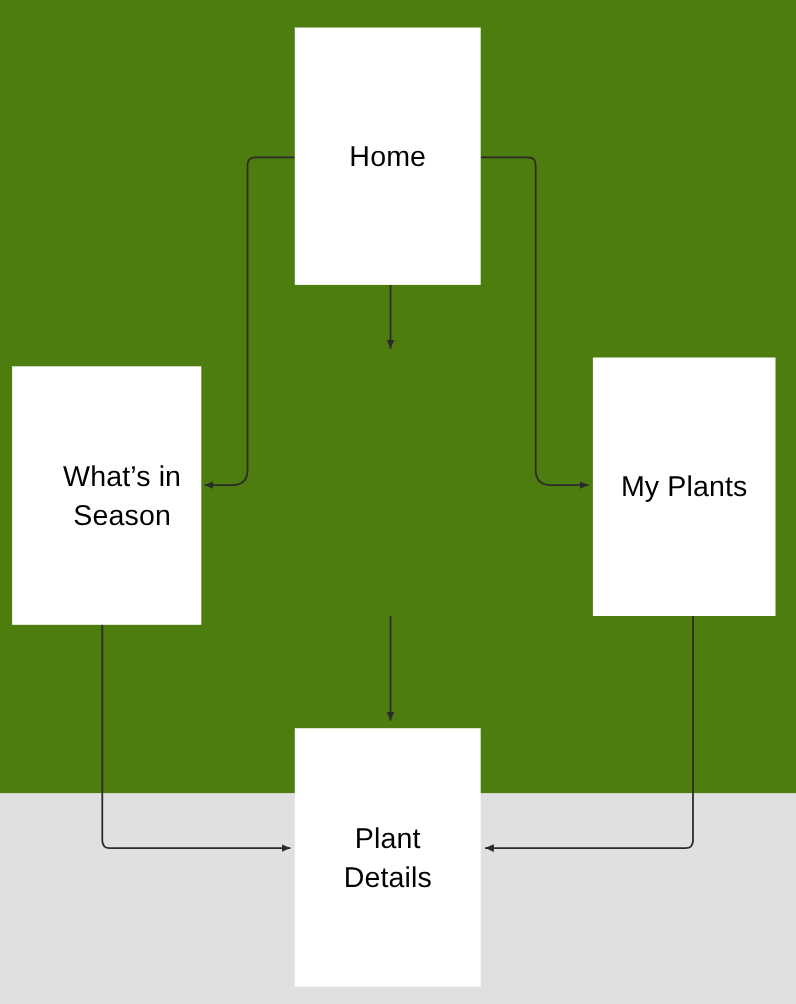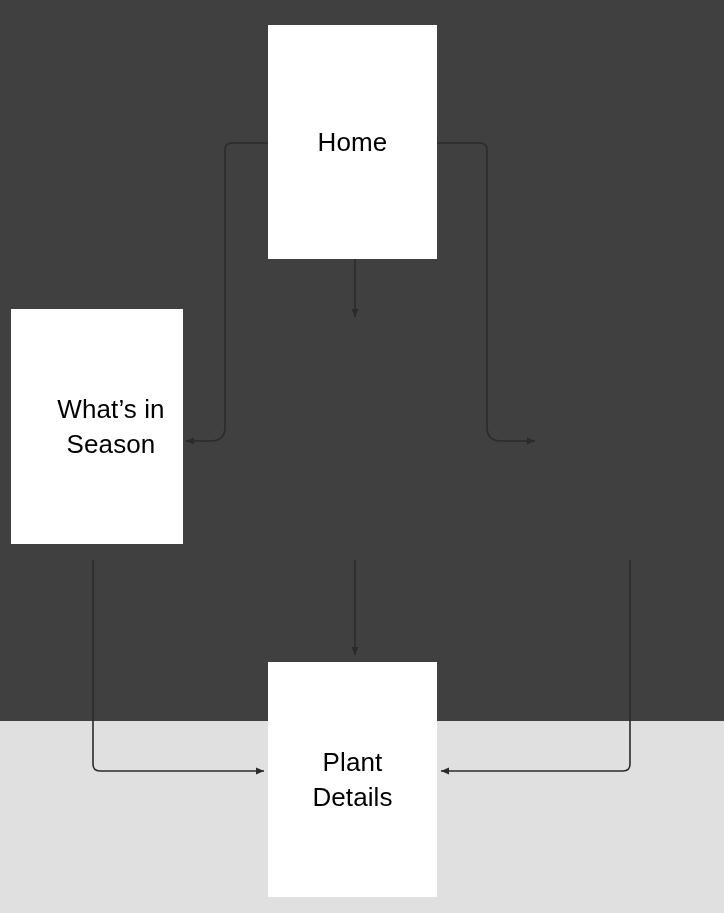--- a/index.html
+++ b/index.html
@@ -10,21 +10,21 @@
     width: 724px;
     height: 913px;
     background: #e0e0e0;
     font-family: "Liberation Sans", sans-serif;
     overflow: hidden;
   }
   #diagram {
     position: relative;
     width: 724px;
     height: 721px;
-    background: #404040;
+    background: #4d7c0f;
   }
   .node {
     position: absolute;
     background: #ffffff;
     display: flex;
     align-items: center;
     justify-content: center;
     text-align: center;
     color: #000000;
     font-size: 26px;
@@ -33,21 +33,21 @@
     font-weight: 400;
     box-sizing: border-box;
     z-index: 2;
   }
   .node span {
     display: block;
     padding: 0 6px;
   }
   
   #node-home        { left: 268px; top: 25px;  width: 169px; height: 234px; }
-  #node-season      { left: 11px;  top: 309px; width: 172px; height: 235px; padding-left: 28px; }
+  #node-season      { left: 11px;  top: 333px; width: 172px; height: 235px; padding-left: 28px; }
   #node-find        { left: 268px; top: 325px; width: 169px; height: 235px; }
   #node-myplants    { left: 539px; top: 325px; width: 166px; height: 235px; }
   #node-details     { left: 268px; top: 662px; width: 169px; height: 235px; }
 
   #edges {
     position: absolute;
     left: 0;
     top: 0;
     width: 724px;
     height: 913px;
@@ -87,18 +87,21 @@
 
   <div class="node" id="node-home">
     <span>Home</span>
   </div>
 
   <div class="node" id="node-season">
     <span>What’s in<br>Season</span>
   </div>
 
 
+  <div class="node" id="node-myplants">
+    <span>My Plants</span>
+  </div>
 
   <div class="node" id="node-details">
     <span>Plant<br>Details</span>
   </div>
 
 </div>
 
 </body></html>

